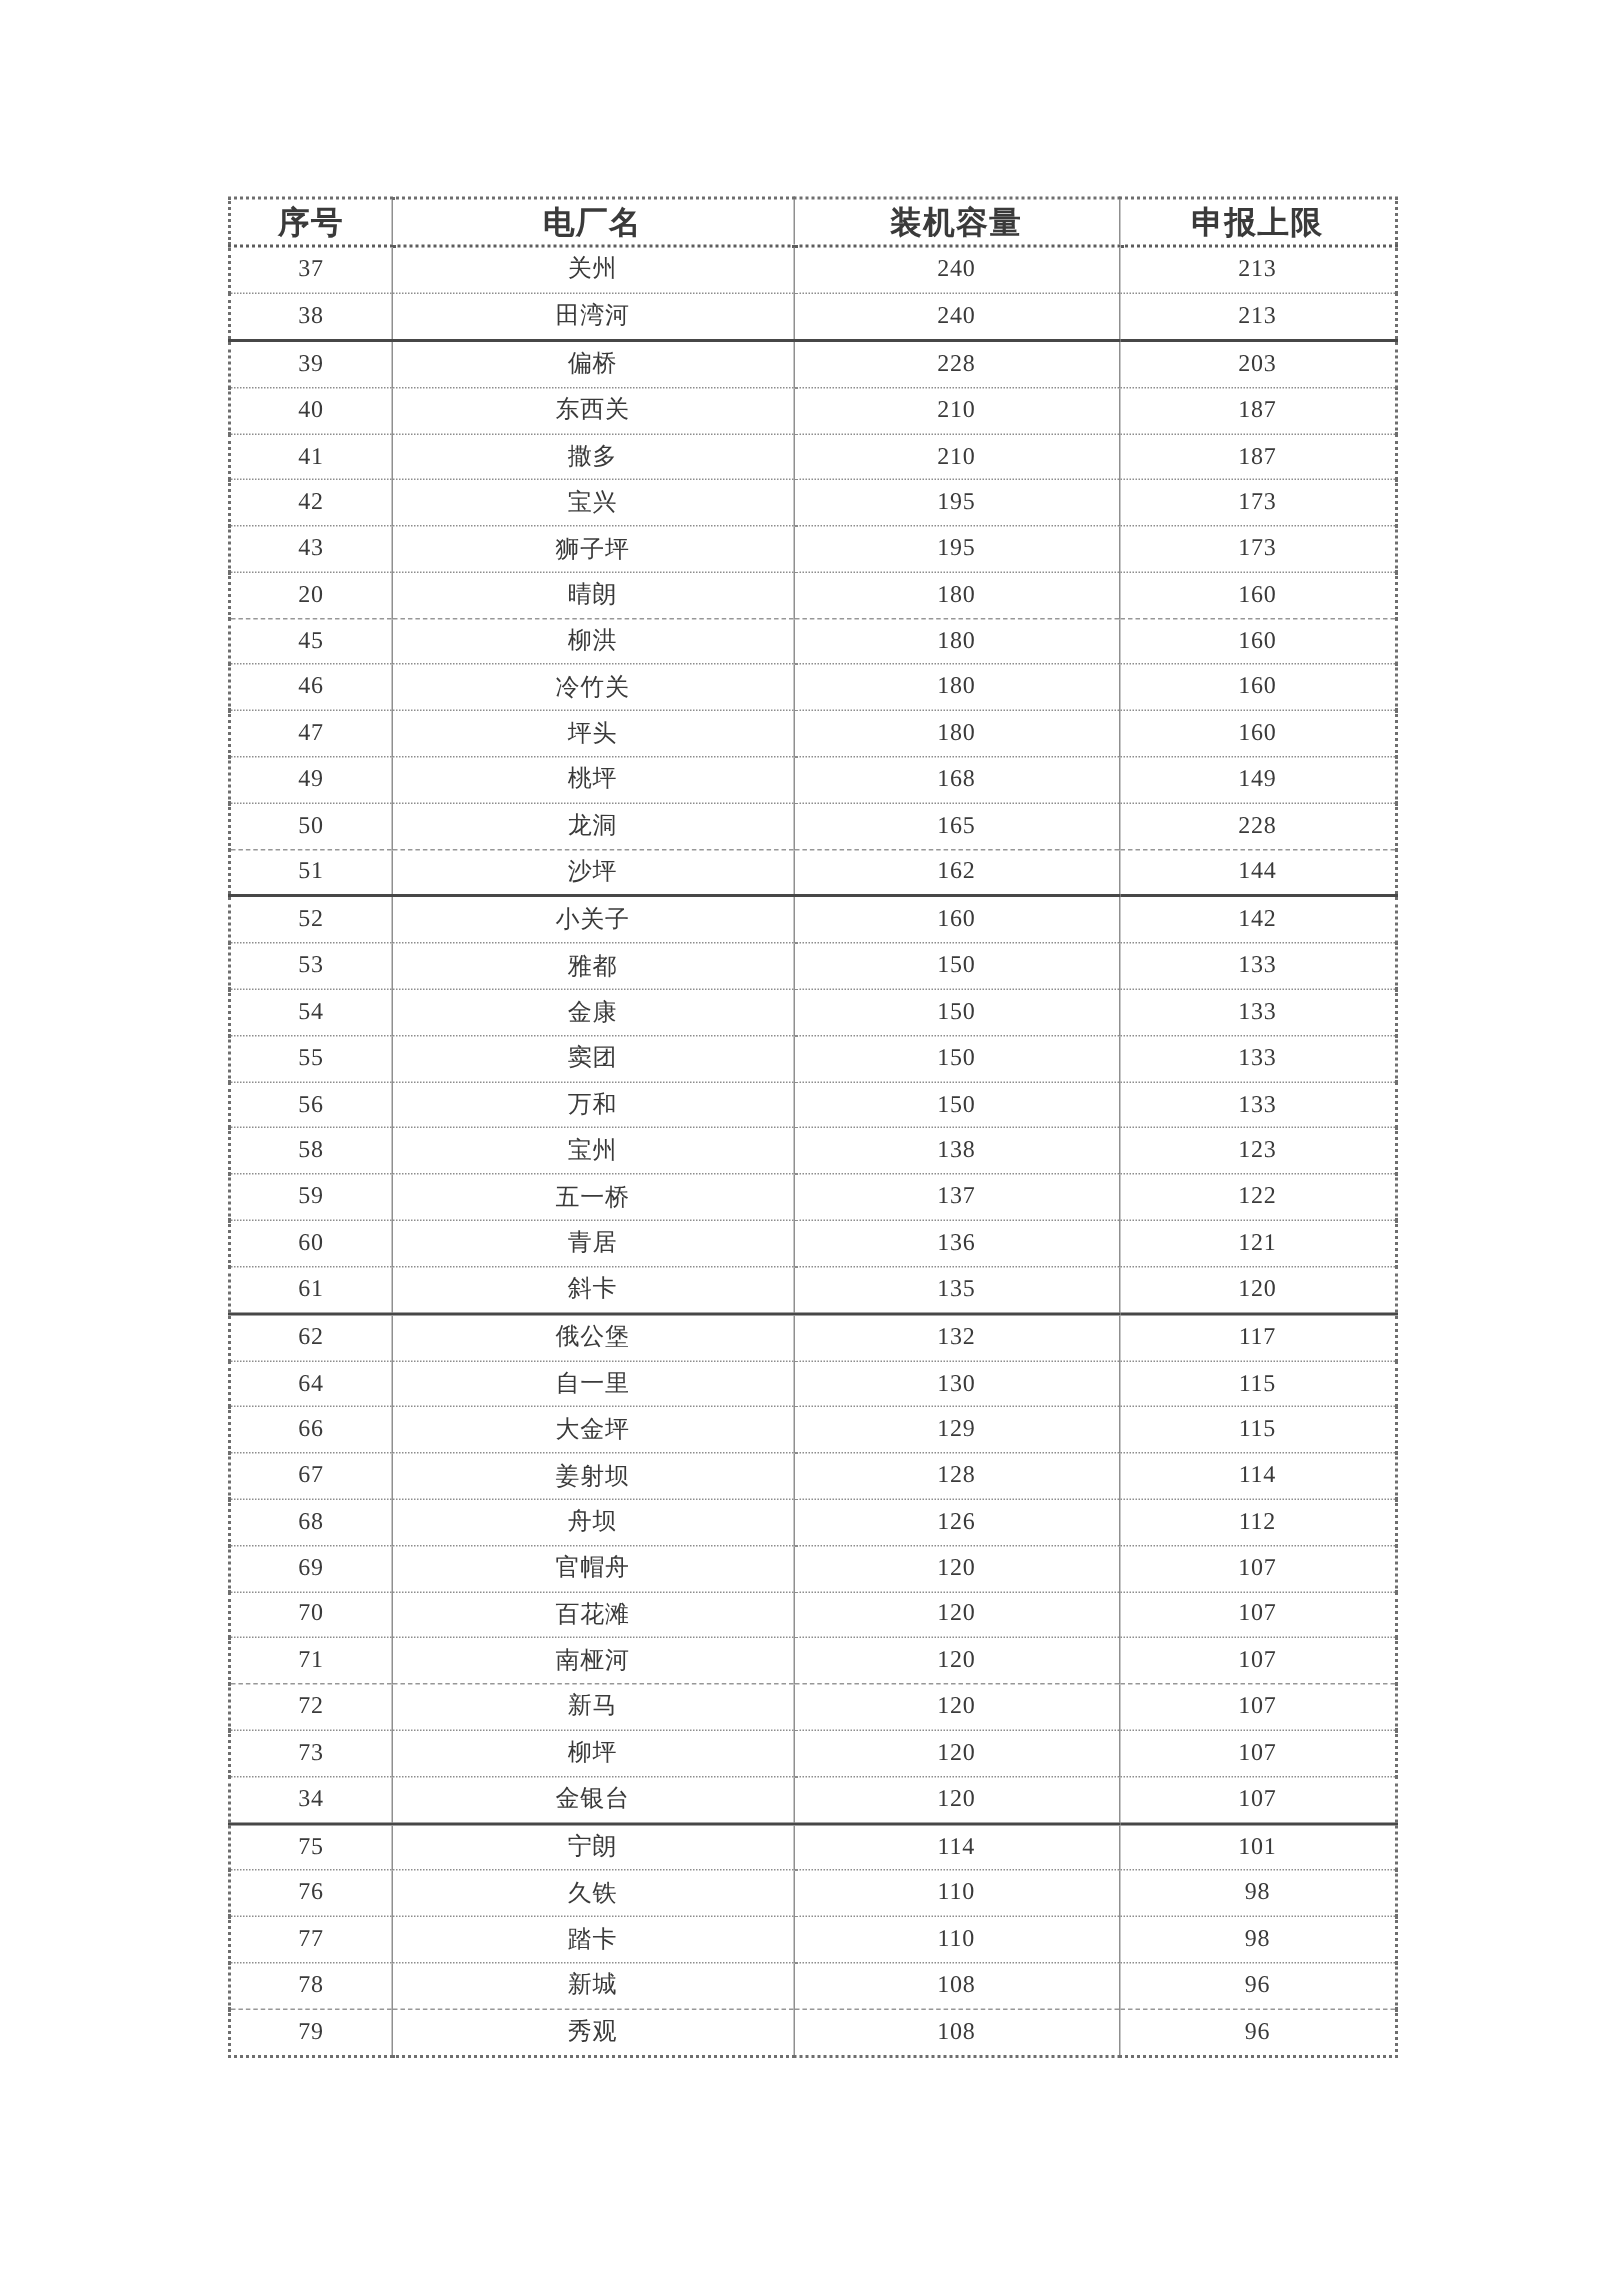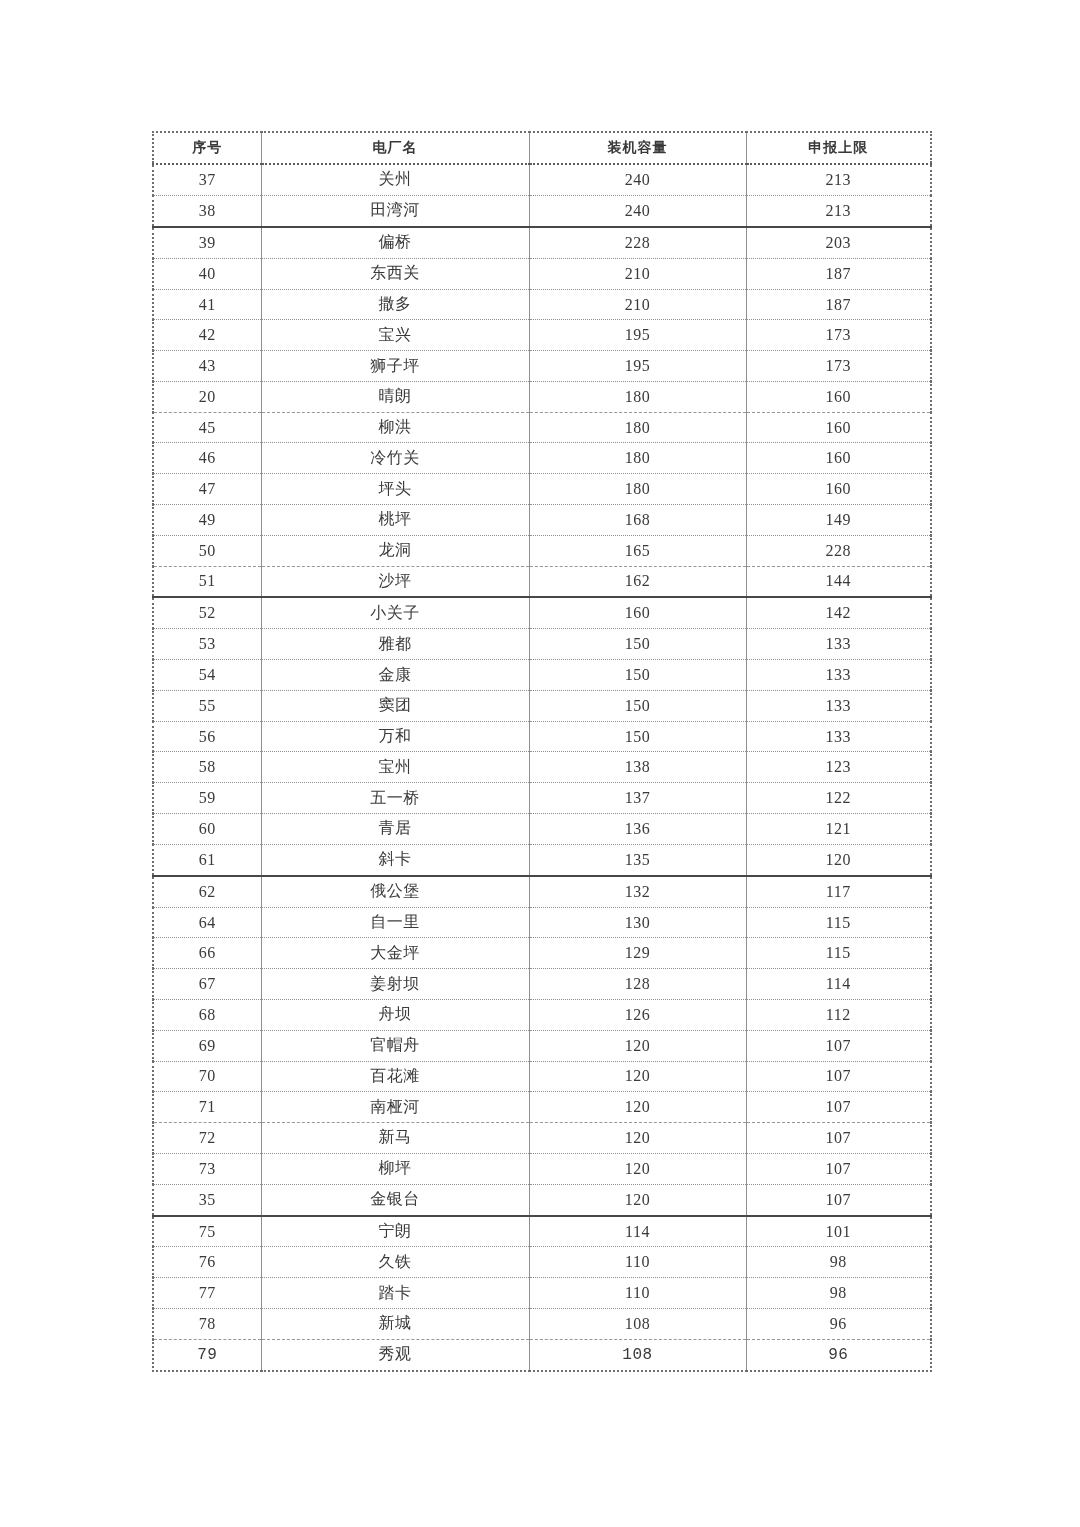--- a/index.html
+++ b/index.html
@@ -26,21 +26,21 @@
     color: #3a3a3a;
     border: 2px dotted #6e6e6e;
   }
   col.c-no   { width: 108px; }
   col.c-name { width: 268px; }
   col.c-cap  { width: 217px; }
   col.c-lim  { width: 185px; }
 
   .plant-table th {
     height: 30px;
-    font-size: 14px;
+    font-size: 21px;
     font-weight: bold;
     text-align: center;
     vertical-align: middle;
     letter-spacing: 1px;
     border-left: 1px solid #8f8f8f;
     border-bottom: 2px dotted #5c5c5c;
     padding: 0;
   }
   .plant-table td {
     font-size: 16px;
@@ -56,21 +56,20 @@
     border-left: none;
   }
   .plant-table tr.thick-bottom td {
     border-bottom: 2px solid #474747;
   }
   .plant-table tr.dashed-bottom td {
     border-bottom: 1px dashed #979797;
   }
   .plant-table tbody tr:last-child td {
     border-bottom: none;
-    font-family: Liberation Mono, monospace;
   }
   .plant-table td.num {
     font-family: "Liberation Serif", "DejaVu Serif", serif;
   }
 </style>
 </head>
 <body>
 
 <div class="page">
   <table class="plant-table">
@@ -281,21 +280,21 @@
           <td class="num">120</td>
           <td class="num">107</td>
         </tr>
         <tr>
           <td class="num">73</td>
           <td>柳坪</td>
           <td class="num">120</td>
           <td class="num">107</td>
         </tr>
         <tr class="thick-bottom">
-          <td class="num">35</td>
+          <td class="num">34</td>
           <td>金银台</td>
           <td class="num">120</td>
           <td class="num">107</td>
         </tr>
         <tr>
           <td class="num">75</td>
           <td>宁朗</td>
           <td class="num">114</td>
           <td class="num">101</td>
         </tr>

